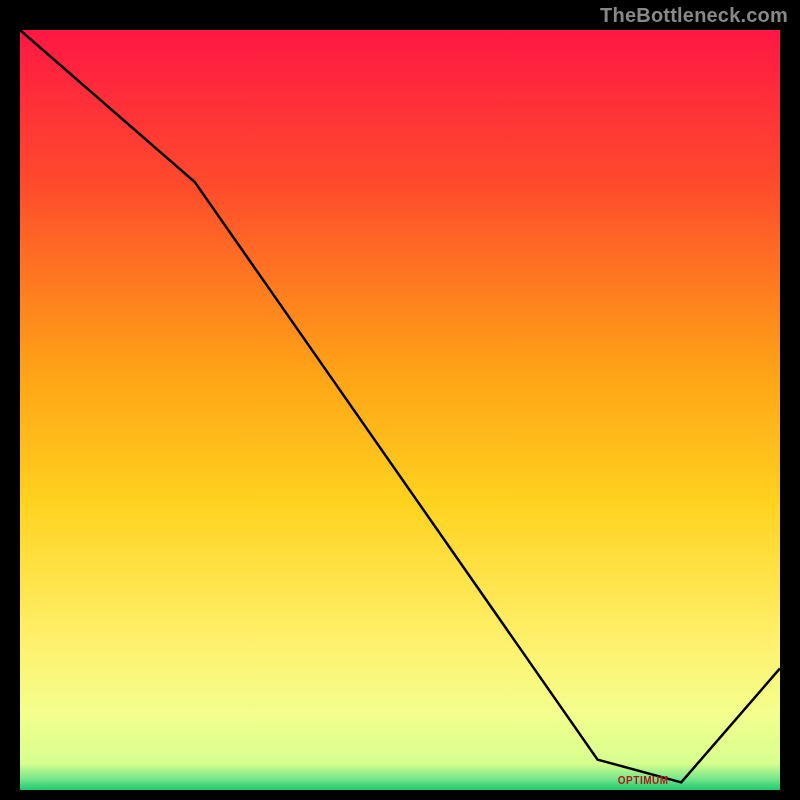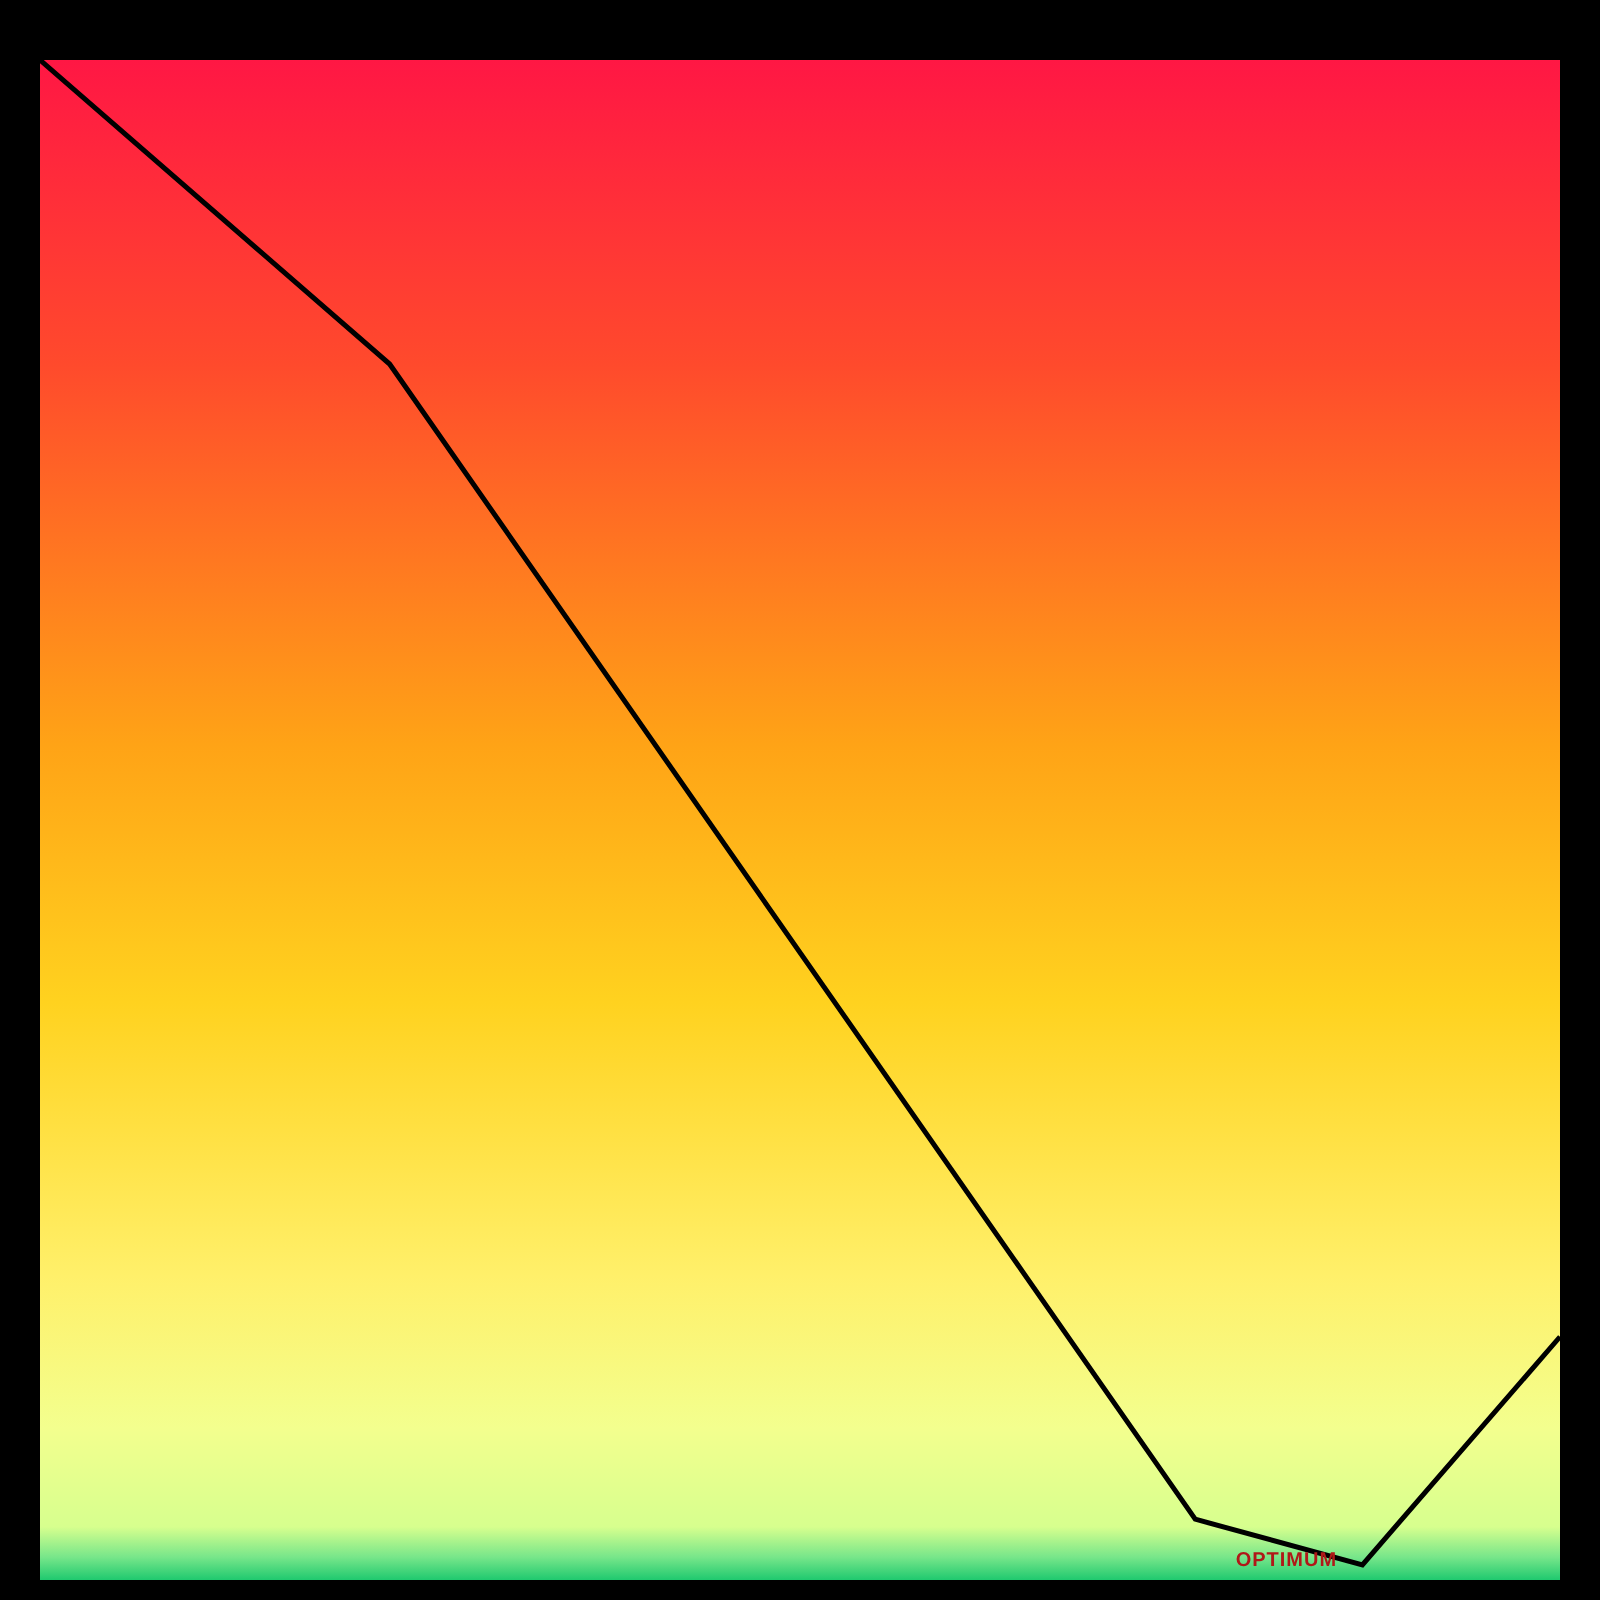--- a/index.html
+++ b/index.html
@@ -45,20 +45,21 @@
     letter-spacing: 0.5px;
     transform: translateX(-50%);
     white-space: nowrap;
   }
 </style>
 </head>
 <body>
 
 <div class="stage">
 
+  <div class="watermark">TheBottleneck.com</div>
 
   <div class="plot">
     <svg id="chart-svg" width="760" height="760" viewBox="0 0 760 760">
       <defs>
         <linearGradient id="bg-grad" x1="0" y1="0" x2="0" y2="1">
             <stop offset="0.00%" stop-color="#ff1744"></stop>
             <stop offset="20.00%" stop-color="#ff4a2c"></stop>
             <stop offset="45.00%" stop-color="#ffa316"></stop>
             <stop offset="62.00%" stop-color="#ffd21f"></stop>
             <stop offset="80.00%" stop-color="#fff06a"></stop>

